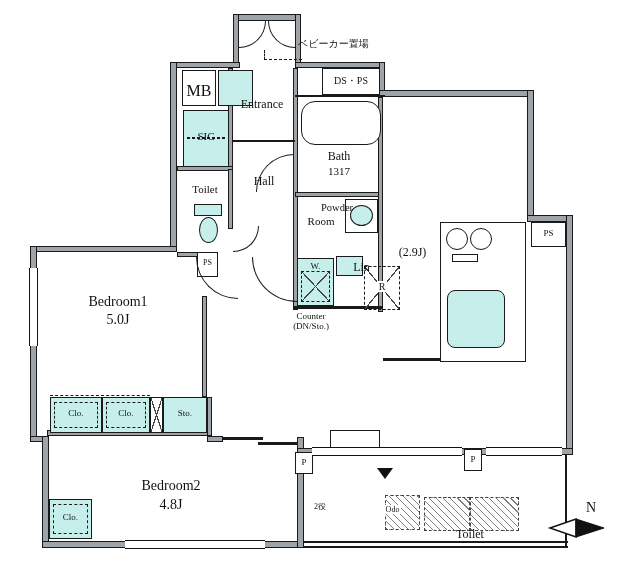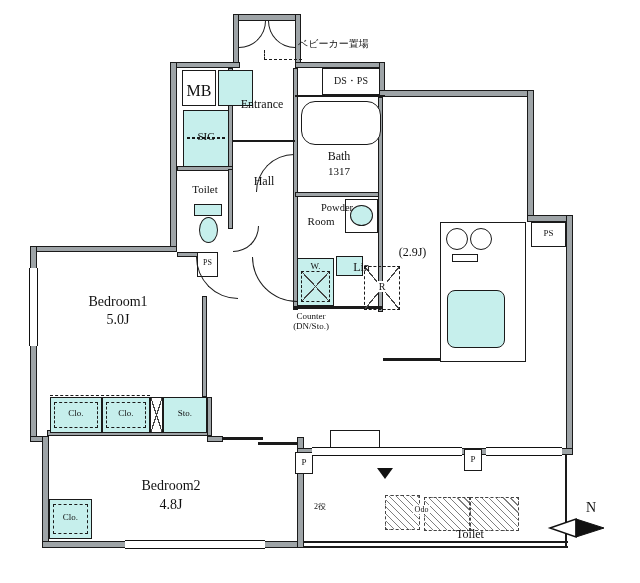--- a/index.html
+++ b/index.html
@@ -163,21 +163,21 @@
   <div class="p lbl" style="left:60px;top:312px;width:116px;font-size:14px">5.0J</div>
   <div class="p lbl" style="left:50px;top:408px;width:52px;font-size:9px">Clo.</div>
   <div class="p lbl" style="left:102px;top:408px;width:48px;font-size:9px">Clo.</div>
   <div class="p lbl" style="left:163px;top:408px;width:44px;font-size:9px">Sto.</div>
   <div class="p lbl" style="left:110px;top:478px;width:122px;font-size:14px">Bedroom2</div>
   <div class="p lbl" style="left:110px;top:497px;width:122px;font-size:14px">4.8J</div>
   <div class="p lbl" style="left:49px;top:512px;width:43px;font-size:9px">Clo.</div>
   <div class="p lbl" style="left:295px;top:457px;width:18px;font-size:9px">P</div>
   <div class="p lbl" style="left:464px;top:454px;width:18px;font-size:9px">P</div>
   <div class="p lbl" style="left:308px;top:503px;width:24px;font-size:8px">2役</div>
-  <div class="p lbl" style="left:404px;top:506px;width:35px;font-size:8px"><span class="chip">Odo</span></div>
+  <div class="p lbl" style="left:375px;top:506px;width:35px;font-size:8px"><span class="chip">Odo</span></div>
   <div class="p lbl" style="left:428px;top:528px;width:84px;font-size:12px">Toilet</div>
 
   <svg class="p" style="left:544px;top:494px" width="66" height="66" viewBox="0 0 66 66">
     <polygon points="6,34 32,25 32,43" fill="#ffffff" stroke="#111111" stroke-width="1.5"></polygon>
     <polygon points="32,25 60,34 32,43" fill="#111111" stroke="#111111" stroke-width="1"></polygon>
     <text x="42" y="18" font-size="14" fill="#111111">N</text>
   </svg>
 
 </div>
 

